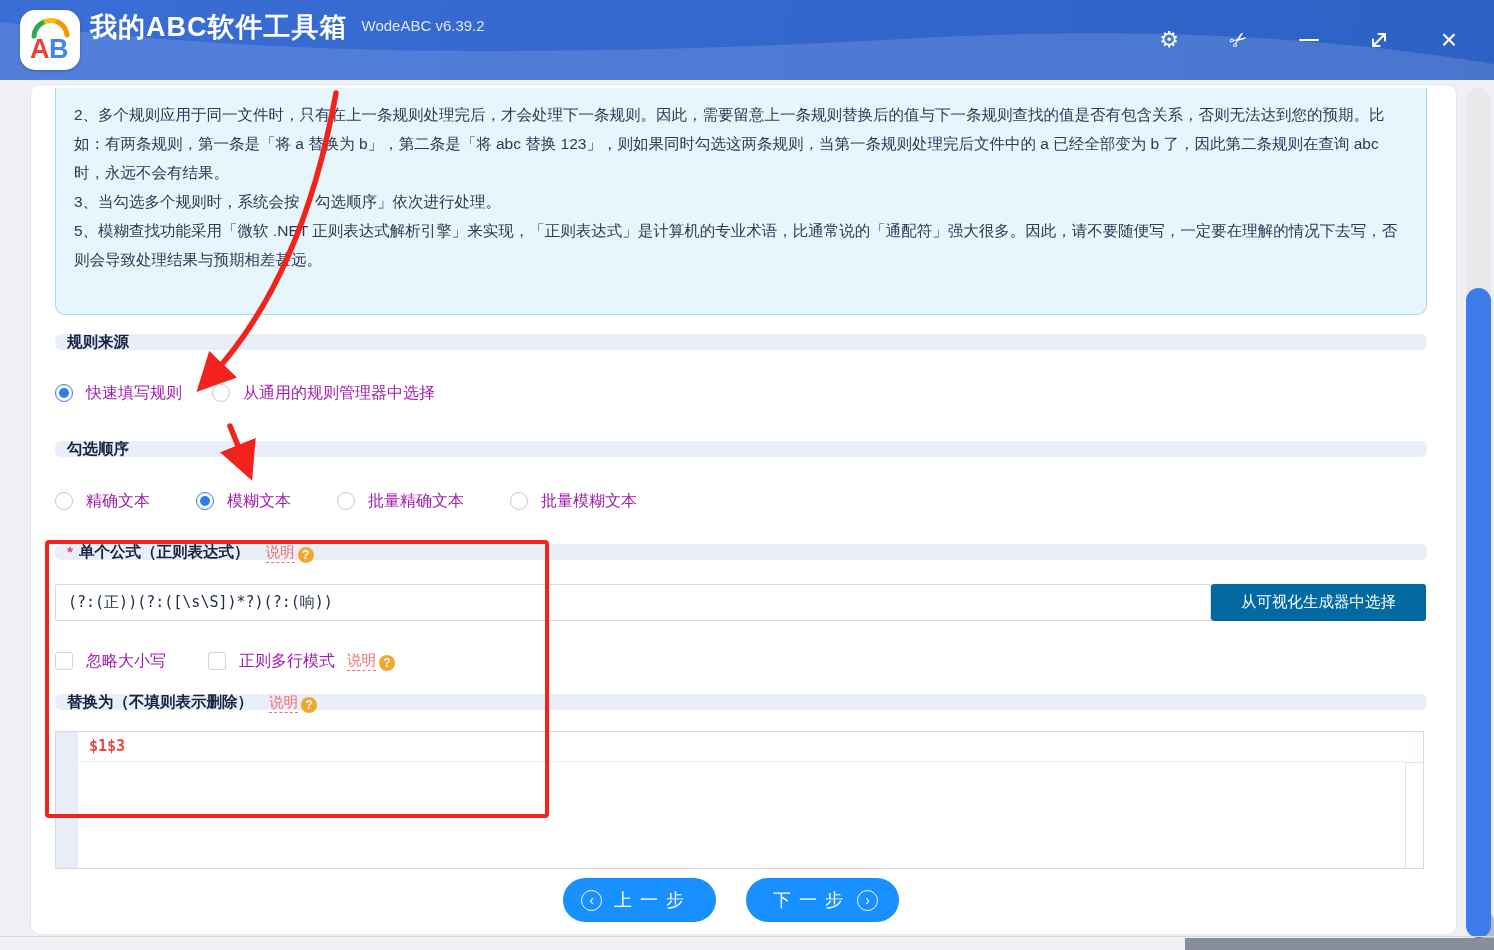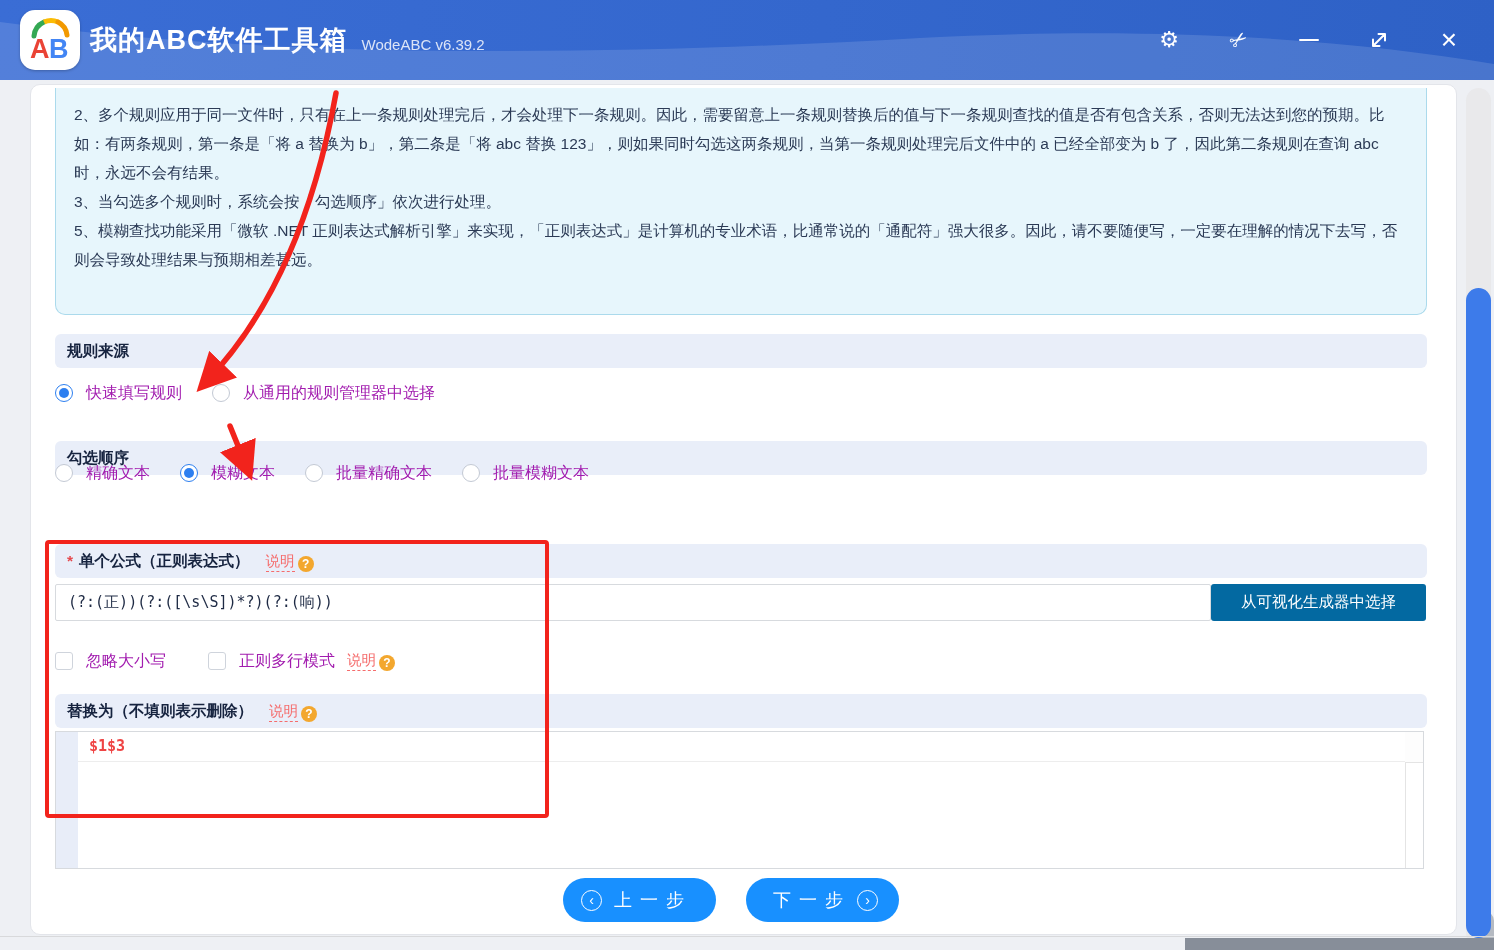--- a/index.html
+++ b/index.html
@@ -6,21 +6,21 @@
   html,body { width:1494px; height:950px; overflow:hidden; }
   body { font-family:"Liberation Sans","DejaVu Sans",sans-serif; background:#eef0f4; }
   #app { position:relative; width:1494px; height:950px; background:#eef0f4; }
 
   
   .titlebar { position:absolute; left:0; top:0; width:1494px; height:80px;
     background:linear-gradient(95deg,#3a6dd5 0%,#3467cd 55%,#2e61c6 100%); overflow:hidden; }
   .titlebar svg.wave { position:absolute; left:0; top:0; }
   .logo { position:absolute; left:20px; top:10px; width:60px; height:60px; background:#fff;
     border-radius:15px; display:flex; align-items:center; justify-content:center; box-shadow:0 1px 3px rgba(0,0,0,.25); }
-  .app-title { position:absolute; left:90px; top:0; height:80px; display:flex; align-items:center; }
+  .app-title { position:absolute; left:90px; top:9px; height:80px; display:flex; align-items:flex-start; }
   .app-title .main { color:#fff; font-size:27px; font-weight:bold; letter-spacing:1px; }
   .app-title .ver { color:rgba(255,255,255,.82); font-size:15px; margin-left:14px; margin-top:8px; }
   .win-icons { position:absolute; right:10px; top:0; height:80px; display:flex; align-items:center; }
   .win-btn { width:70px; height:46px; display:flex; align-items:center; justify-content:center;
     color:#fff; cursor:pointer; }
   .glyph-settings { font-size:22px; }
   .glyph-cut { font-size:21px; transform:rotate(-35deg); display:inline-block; }
   .min-bar { width:20px; height:2px; background:#fff; border-radius:1px; }
   .glyph-close { font-size:28px; font-weight:normal; line-height:1; }
 
@@ -29,21 +29,21 @@
     border:1px solid #e3e5ea; border-radius:10px; }
 
   
   .notes { position:absolute; left:55px; top:88px; width:1372px; height:227px;
     background:#e7f6fc; border:1px solid #abdaec; border-radius:0 0 10px 10px; border-top:none;
     padding:12px 24px 0 18px; color:#2b3a55; font-size:15.5px; line-height:29px; overflow:hidden; }
   .notes p { margin:0; }
   .notes p.red { color:#e5484d; }
 
   
-  .band { position:absolute; left:55px; width:1372px; height:34px; background:#e9eef9;
+  .band { position:absolute; left:55px; width:1372px; height:16px; background:#e9eef9;
     border-radius:6px; color:#16233f; font-size:15.5px; font-weight:bold; line-height:34px;
     padding-left:12px; display:flex; align-items:center; }
   .req { color:#e5484d; margin-right:6px; font-weight:bold; }
   .help { margin-left:16px; font-weight:normal; }
   .help a { color:#f56c6c; font-size:14.5px; text-decoration:none; border-bottom:1px dashed #f56c6c;
     padding-bottom:2px; cursor:pointer; }
   .qicon { display:inline-block; width:16px; height:16px; border-radius:50%; background:#f3a72e;
     color:#fff; font-size:12px; font-weight:bold; text-align:center; line-height:16px;
     margin-left:3px; vertical-align:-2px; }
 
@@ -162,21 +162,21 @@
     </div>
     <div class="radio-opt">
       <span class="radio"></span>
       <span class="opt-label">从通用的规则管理器中选择</span>
     </div>
   </div>
 
   <div class="band" style="top:441px;">
     <span>勾选顺序</span>
   </div>
-  <div class="opt-row" style="top:458px;">
+  <div class="opt-row" style="top:486px;gap:16px;">
     <div class="radio-opt">
       <span class="radio"></span>
       <span class="opt-label">精确文本</span>
     </div>
     <div class="radio-opt selected">
       <span class="radio"></span>
       <span class="opt-label">模糊文本</span>
     </div>
     <div class="radio-opt">
       <span class="radio"></span>

